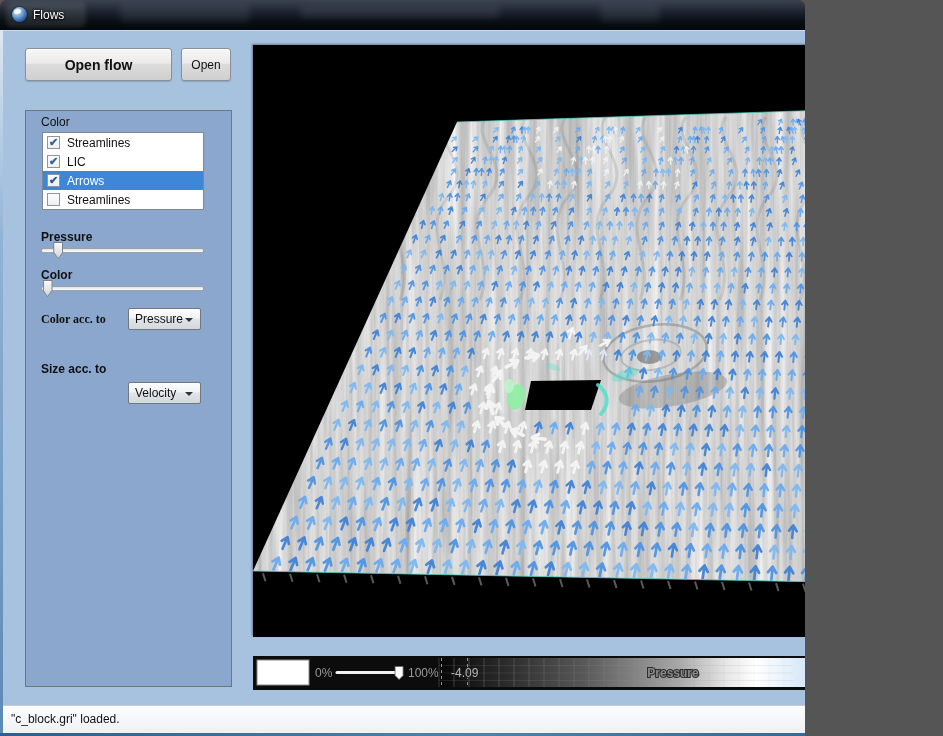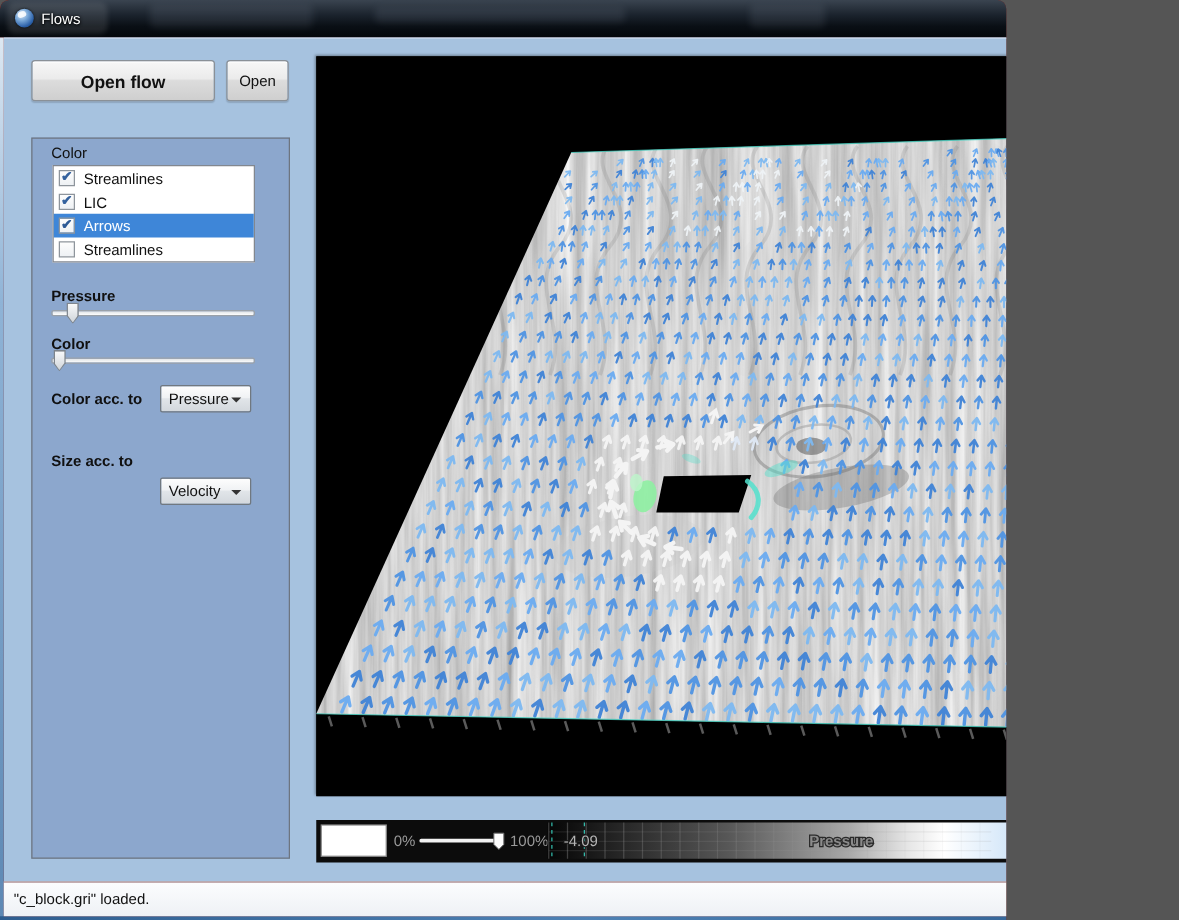--- a/index.html
+++ b/index.html
@@ -145,21 +145,21 @@
     <div class="slider-handle" id="distance-handle" style="top: 131px; left: 27.24px;">
         <i></i>
       </div>
 
     <div class="panel-label b" style="left:15px;top:157px;">Color</div>
     <div class="slider-track" style="left:15px;top:175px;width:163px;"></div>
     <div class="slider-handle" id="size-handle" style="top: 169px; left: 16.53px;">
         <i></i>
       </div>
 
-    <div class="panel-label b" style="left:15px;top:201px;">Color acc. to</div>
+    <div class="panel-label b" style="left:15px;top:201px;font-family:Liberation Serif, serif;">Color acc. to</div>
     <div class="combo" style="left:102px;top:197px;">
       <span>Pressure</span>
       <span class="arrow"></span>
     </div>
 
     <div class="panel-label b" style="left:15px;top:231px;margin-top:20px;">Size acc. to</div>
     <div class="combo" style="left:102px;top:227px;margin-top:44px;">
       <span>Velocity</span>
       <span class="arrow"></span>
     </div>

